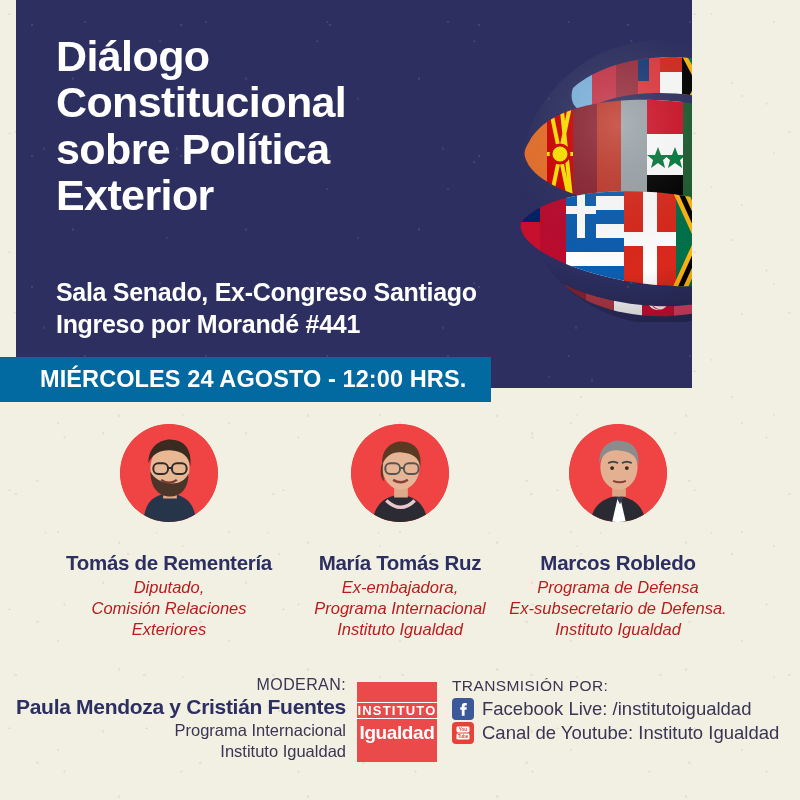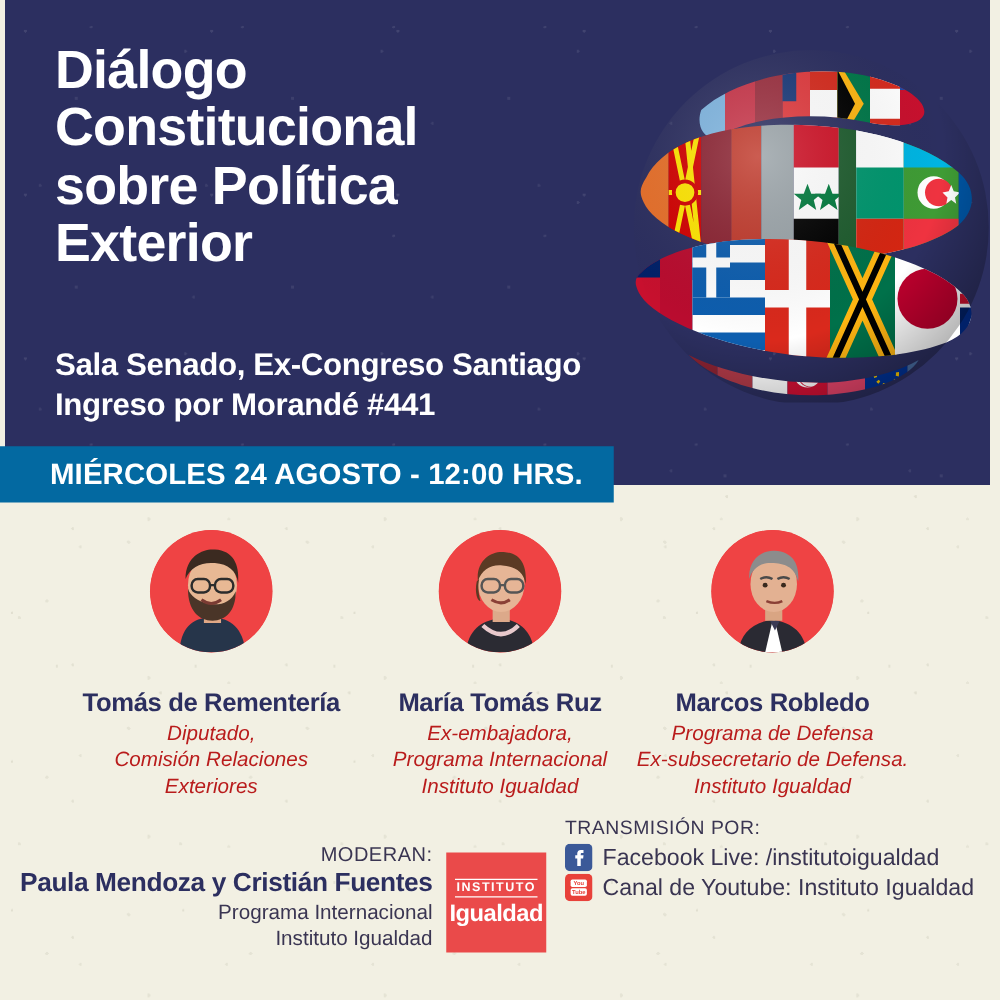--- a/index.html
+++ b/index.html
@@ -32,22 +32,22 @@
       radial-gradient(circle at 72% 91%, rgba(130,125,100,.13) 0 1.3px, transparent 1.4px),
       radial-gradient(circle at 93% 17%, rgba(130,125,100,.11) 0 1.1px, transparent 1.2px),
       radial-gradient(circle at 55% 62%, rgba(130,125,100,.12) 0 1.2px, transparent 1.3px);
     background-size: 137px 119px, 163px 141px, 111px 173px, 189px 127px, 151px 157px,
                     129px 181px, 171px 109px, 143px 149px, 197px 131px, 117px 167px;
     opacity:.9;
   }
 
   
   .navy-band {
-    position:absolute; left:4px; top:0;
-    width:788px; height:388px;
+    position:absolute; left:16px; top:0;
+    width:676px; height:388px;
     background:#2C2F60;
     overflow:hidden;
   }
   .navy-speckle {
     position:absolute; inset:0;
     pointer-events:none;
     background-image:
       radial-gradient(circle at 11% 19%, rgba(255,255,255,.10) 0 1.1px, transparent 1.2px),
       radial-gradient(circle at 33% 52%, rgba(255,255,255,.08) 0 1.3px, transparent 1.4px),
       radial-gradient(circle at 57% 13%, rgba(255,255,255,.09) 0 1px,   transparent 1.1px),
@@ -155,40 +155,40 @@
   
   .logo-box {
     position:absolute; left:357px; top:682px;
     width:80px; height:80px;
     background:#EA4A4A;
     display:flex; flex-direction:column;
     align-items:center; justify-content:center;
   }
   .logo-top {
     color:#FFFFFF;
-    font-size:10px;
+    font-size:13px;
     font-weight:bold;
     letter-spacing:1.2px;
     border-top:1.6px solid #fff;
     border-bottom:1.6px solid #fff;
     padding:1.5px 1px 1px;
     line-height:1;
   }
   .logo-bottom {
     color:#FFFFFF;
     font-size:19px;
     font-weight:bold;
     letter-spacing:-.4px;
     margin-top:4px;
     line-height:1;
   }
 
   
   .transmission {
-    position:absolute; left:452px; top:654px;
+    position:absolute; left:452px; top:677px;
     color:#3A3552;
   }
   .tx-label { font-size:15.5px; letter-spacing:.4px; }
   .tx-row {
     display:flex; align-items:center;
     margin-top:3px;
     font-size:18.5px;
     color:#3A3552;
     white-space:nowrap;
   }

